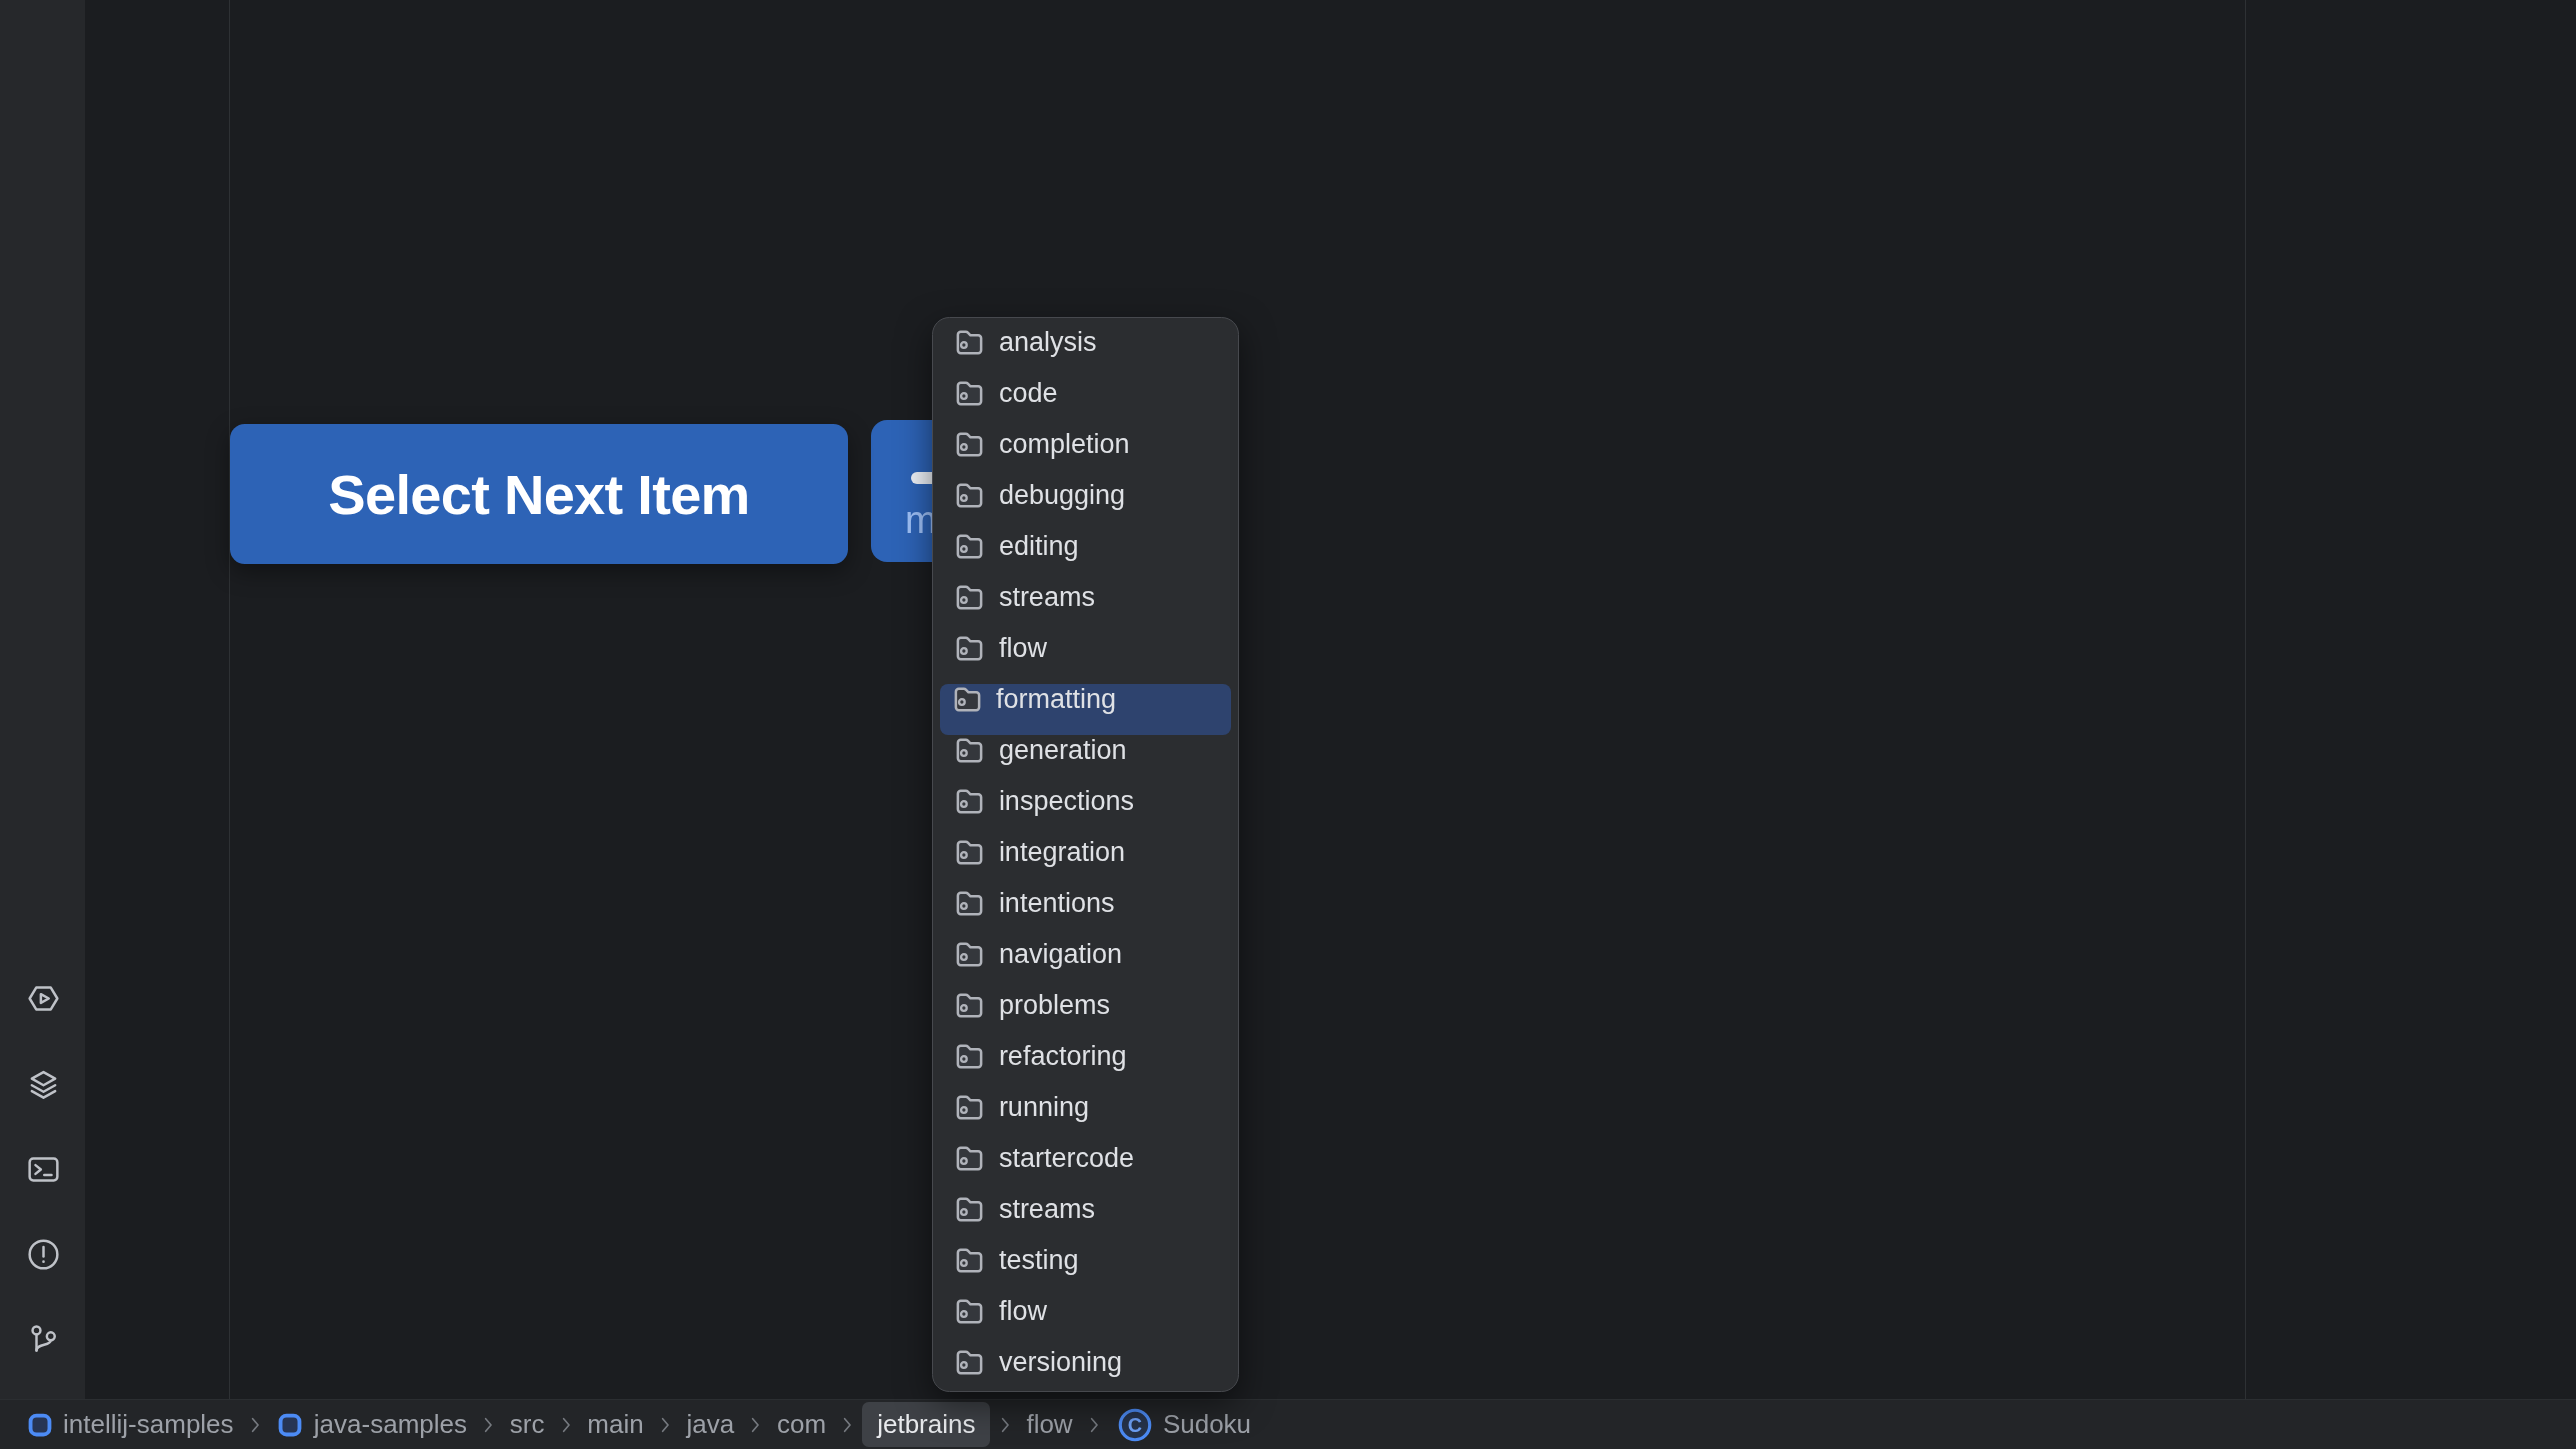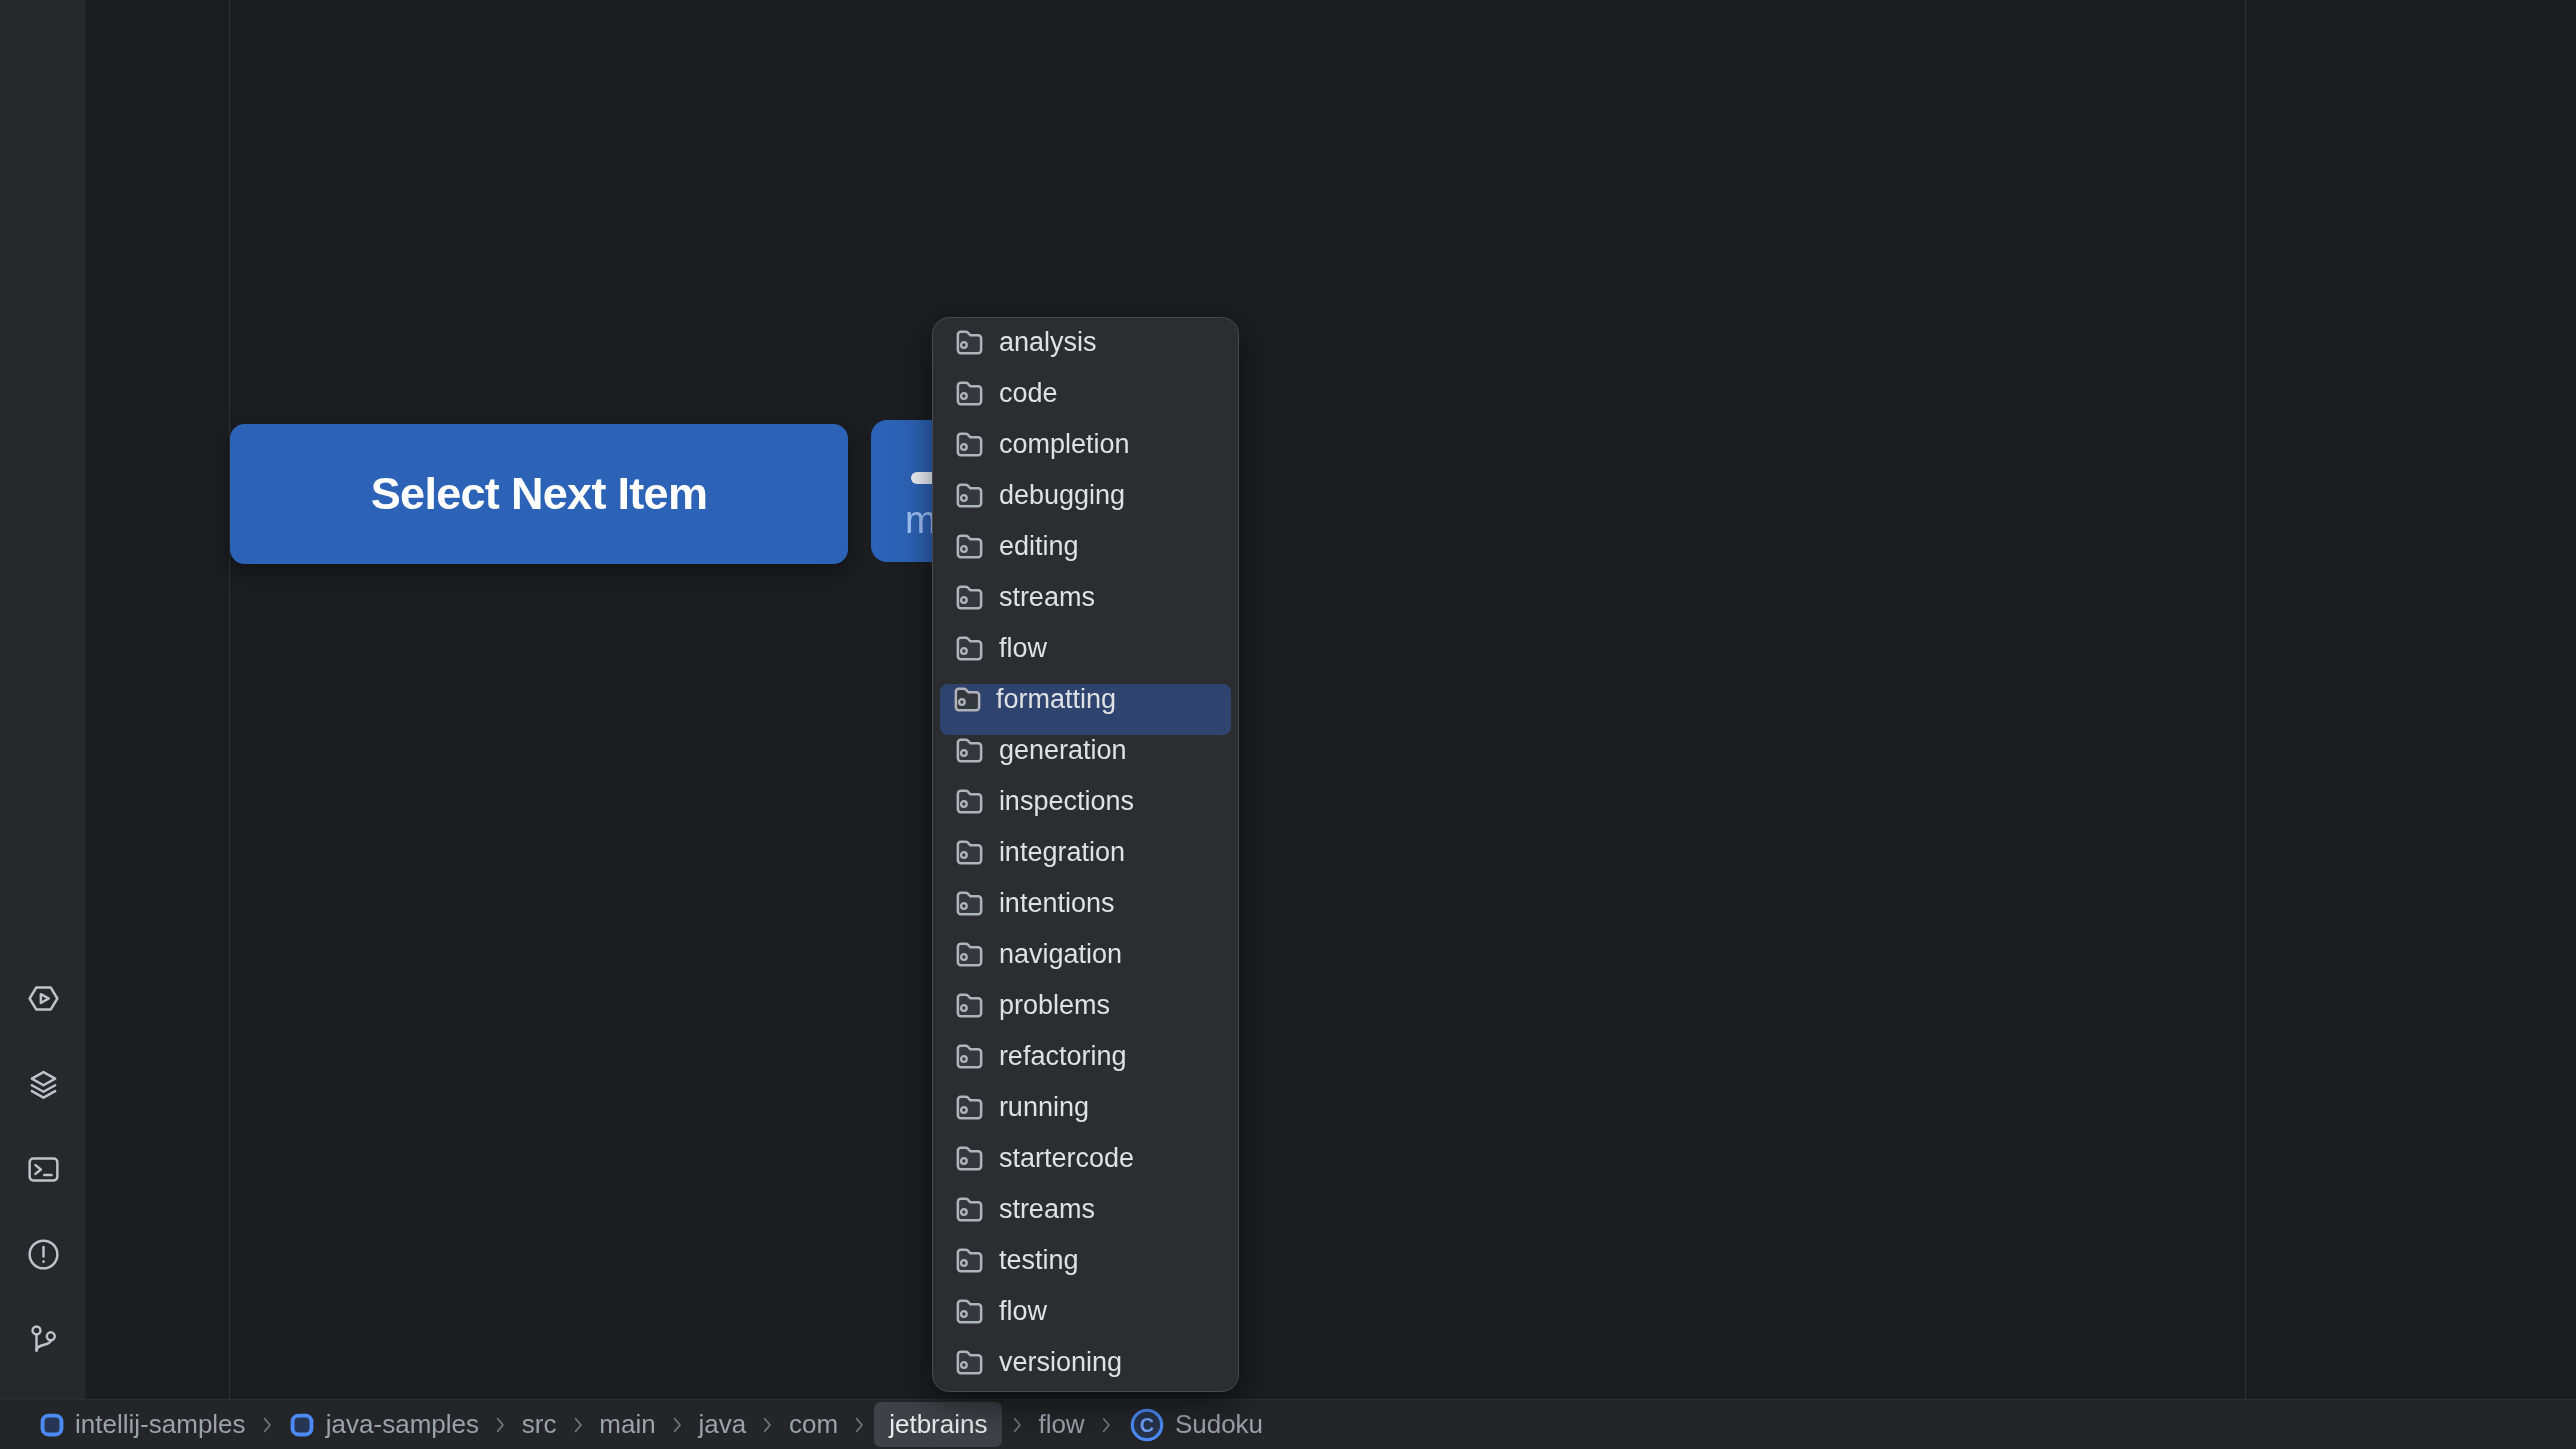--- a/index.html
+++ b/index.html
@@ -23,21 +23,21 @@
   .divider.left{left:229px;}
   .divider.right{left:2245px;}
   
   .hint-button{
     position:absolute;left:230px;top:424px;width:618px;height:140px;
     background:var(--accent,#2d63b6);border-radius:14.8px;
     display:flex;align-items:center;justify-content:center;
     box-shadow:0 8px 23px rgba(0,0,0,.38);z-index:4;cursor:pointer;
   }
   .hint-button span{
-    color:#ffffff;font-size:45px;font-weight:700;letter-spacing:-0.7px;white-space:nowrap;
+    color:#ffffff;font-size:56px;font-weight:700;letter-spacing:-0.7px;white-space:nowrap;
   }
   
   .hint-box{
     position:absolute;left:871px;top:420px;width:295px;height:142px;
     background:var(--accent,#2d63b6);border-radius:16px;z-index:2;overflow:hidden;
   }
   .key-dash{
     position:absolute;left:40px;top:52px;width:201px;height:12px;border-radius:6px;
     background:#eef2f8;
   }
@@ -60,21 +60,21 @@
   }
   .popup-row.selected{background:var(--selection,#2e436e);padding-left:12px;}
   .popup-row svg{width:31px;height:31px;flex:0 0 31px;display:block;}
   .popup-row .popup-label{
     color:var(--popup-text,#dfe1e5);font-size:27px;white-space:nowrap;
   }
   
   .breadcrumb-bar{
     position:absolute;left:0;top:1399px;width:2576px;height:50px;
     background:var(--crumb-bar,#232528);border-top:0.7px solid #2b2e31;box-sizing:border-box;
-    display:flex;align-items:center;padding-left:31px;z-index:3;
+    display:flex;align-items:center;padding-left:19px;z-index:3;
   }
   .crumb{
     display:flex;align-items:center;gap:9.4px;cursor:pointer;
     color:var(--crumb-text,#9da1a8);font-size:26px;white-space:nowrap;
     padding:5.4px 6.7px;border-radius:6.7px;
   }
   .crumb.highlighted{
     background:var(--chip-bg,#3e4146);color:var(--chip-text,#e8eaed);
     padding:6.7px 14.8px;
   }

